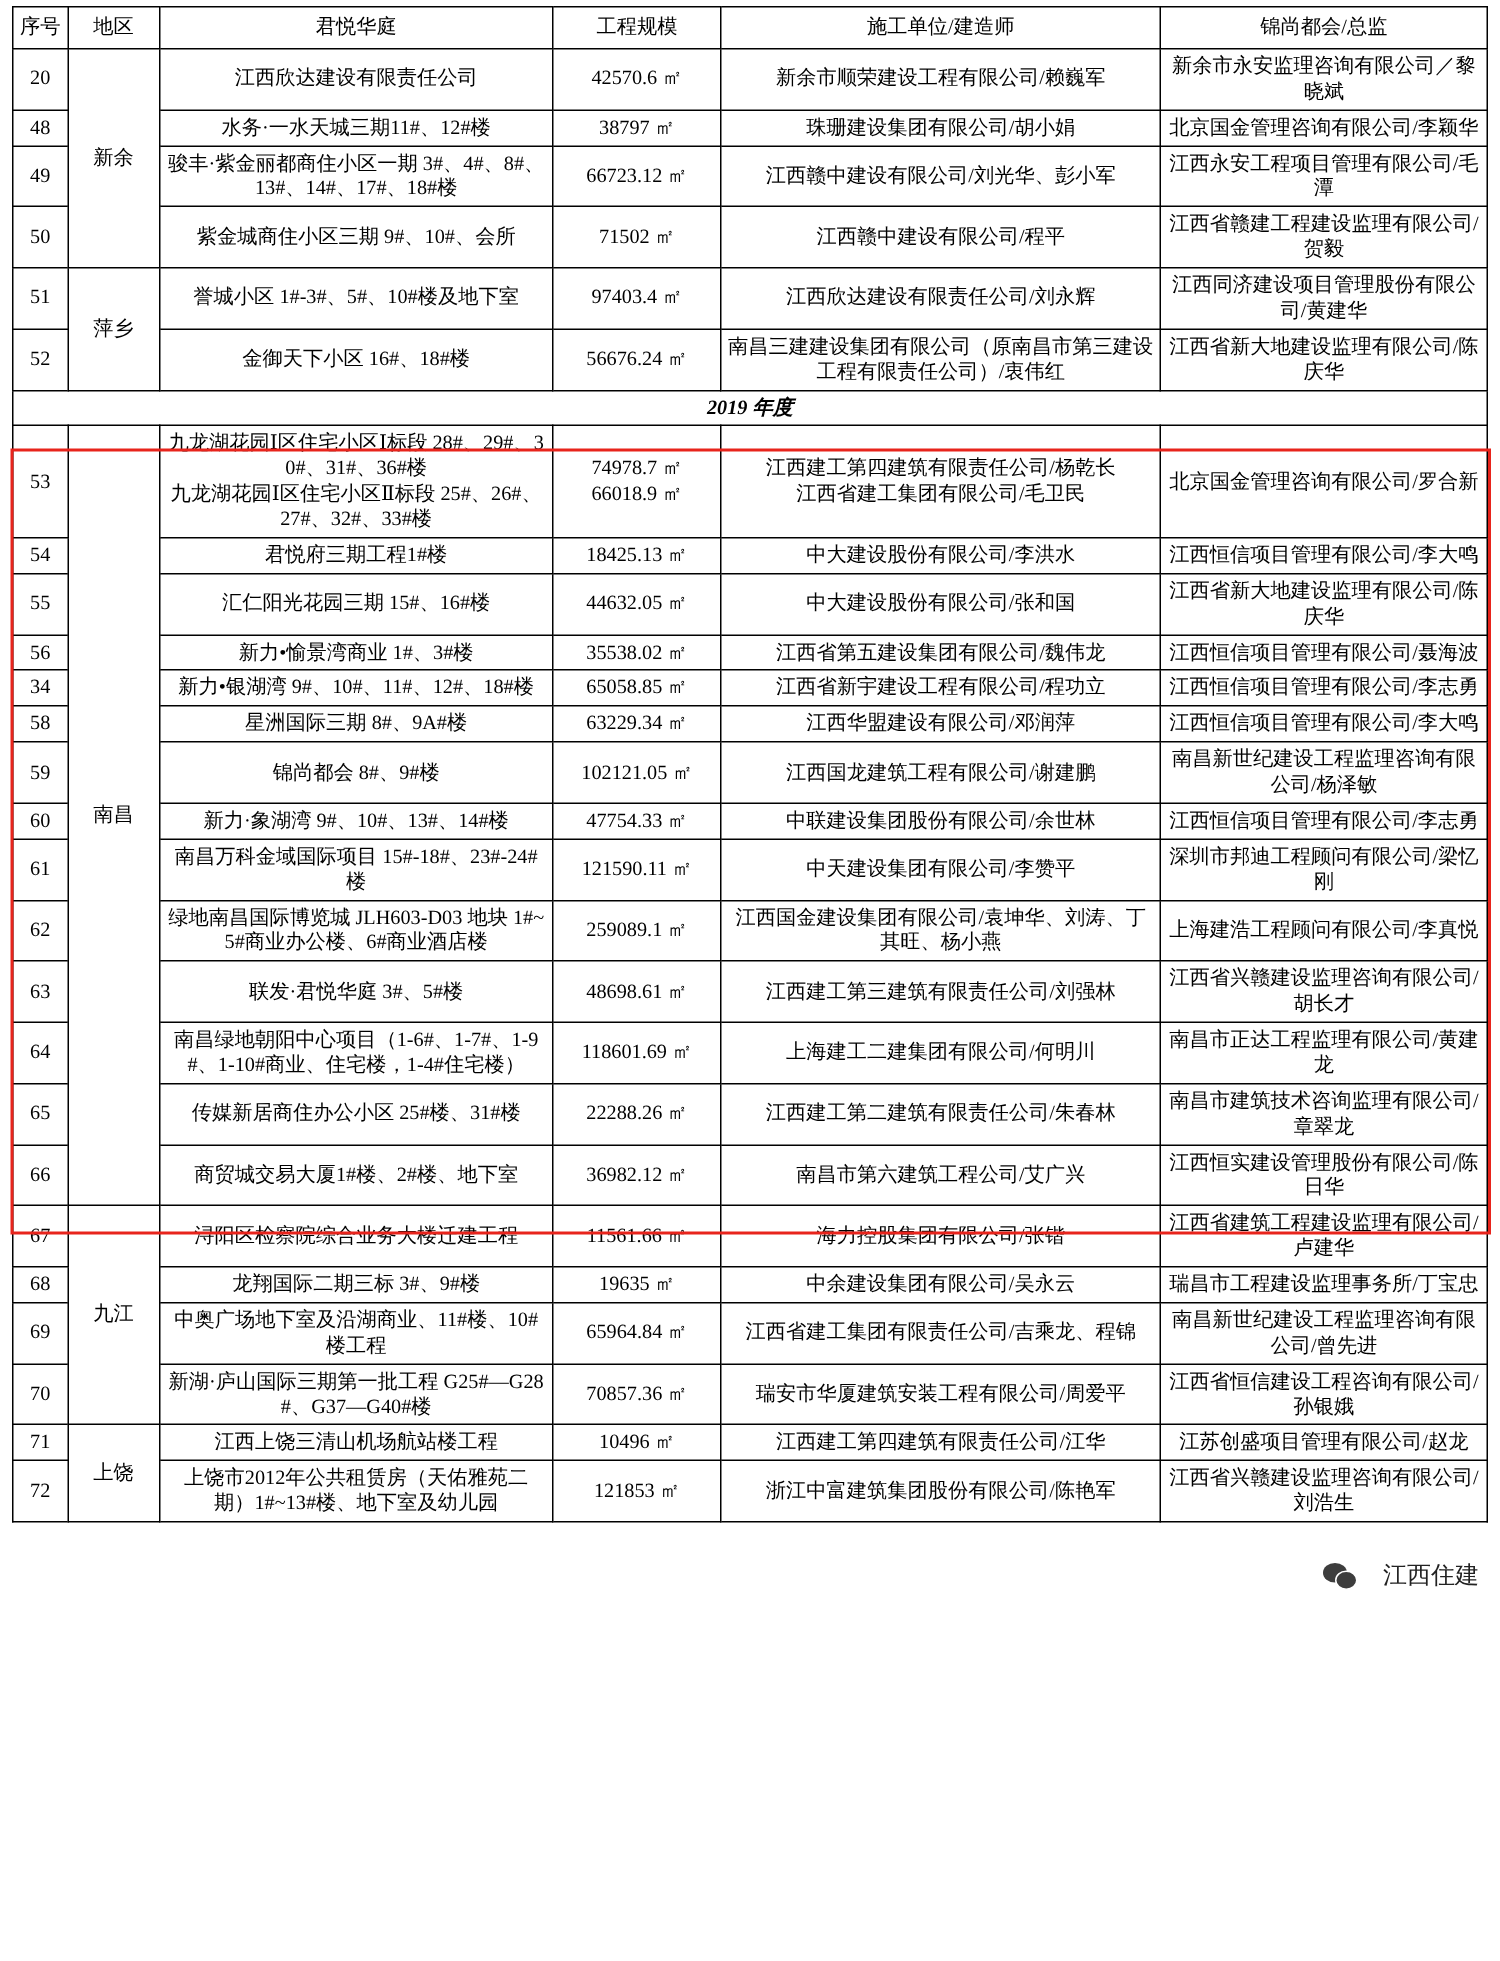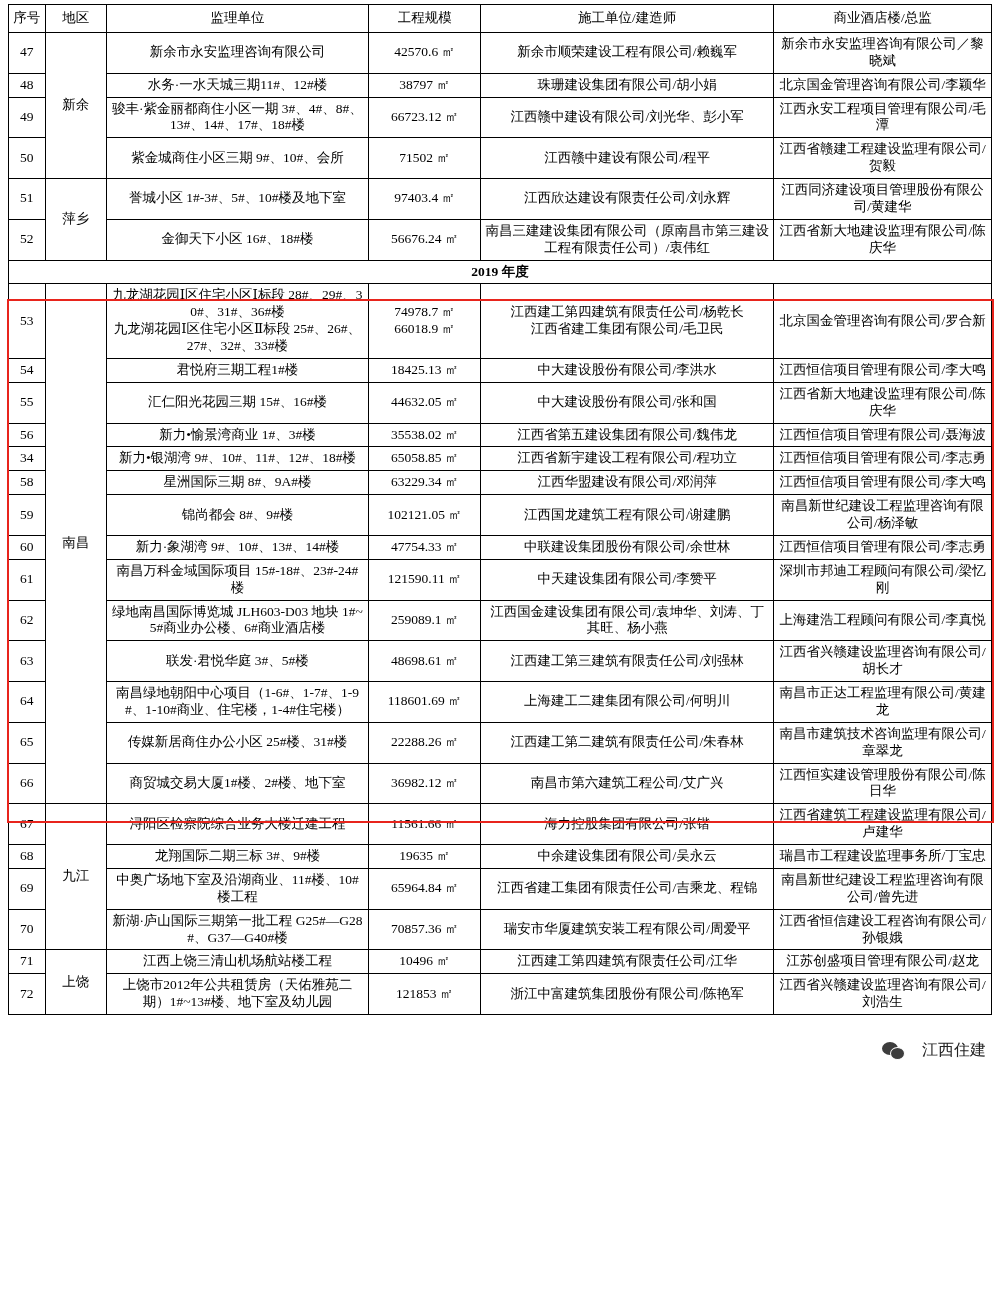--- a/index.html
+++ b/index.html
@@ -39,20 +39,21 @@
   .col-seq { width: 36px; }
   .col-area { width: 60px; }
   .col-name { width: 258px; }
   .col-scale { width: 110px; }
   .col-builder { width: 288px; }
   .col-super { width: 214px; }
 
   .year-row td {
     font-weight: bold;
     padding: 6px 4px;
+    font-style: italic;
   }
   .hl td {
     background: #fff;
   }
   
   .redbox {
     position: absolute;
     border: 2px solid #e8241c;
     pointer-events: none;
     box-sizing: border-box;
@@ -109,31 +110,31 @@
       <col class="col-area">
       <col class="col-name">
       <col class="col-scale">
       <col class="col-builder">
       <col class="col-super">
     </colgroup>
     <thead>
       <tr>
         <th>序号</th>
         <th>地区</th>
-        <th>监理单位</th>
+        <th>君悦华庭</th>
         <th>工程规模</th>
         <th>施工单位/建造师</th>
-        <th>商业酒店楼/总监</th>
+        <th>锦尚都会/总监</th>
       </tr>
     </thead>
     <tbody id="tbody">
         <tr id="row-47">
-          <td>47</td>
+          <td>20</td>
           <td rowspan="4">新余</td>
-          <td class="nowrapish">新余市永安监理咨询有限公司</td>
+          <td class="nowrapish">江西欣达建设有限责任公司</td>
           <td>42570.6 ㎡</td>
           <td>新余市顺荣建设工程有限公司/赖巍军</td>
           <td>新余市永安监理咨询有限公司／黎晓斌</td>
         </tr>
         <tr id="row-48">
           <td>48</td>
           <td class="nowrapish">水务·一水天城三期11#、12#楼</td>
           <td>38797 ㎡</td>
           <td>珠珊建设集团有限公司/胡小娟</td>
           <td>北京国金管理咨询有限公司/李颖华</td>

